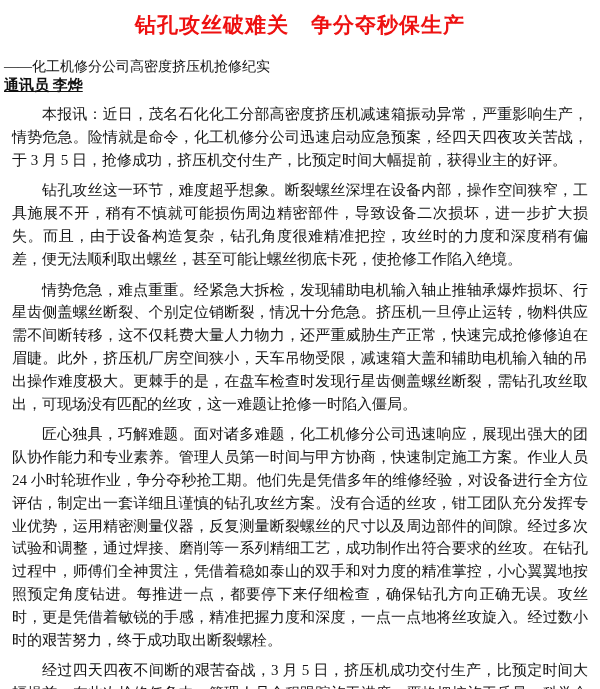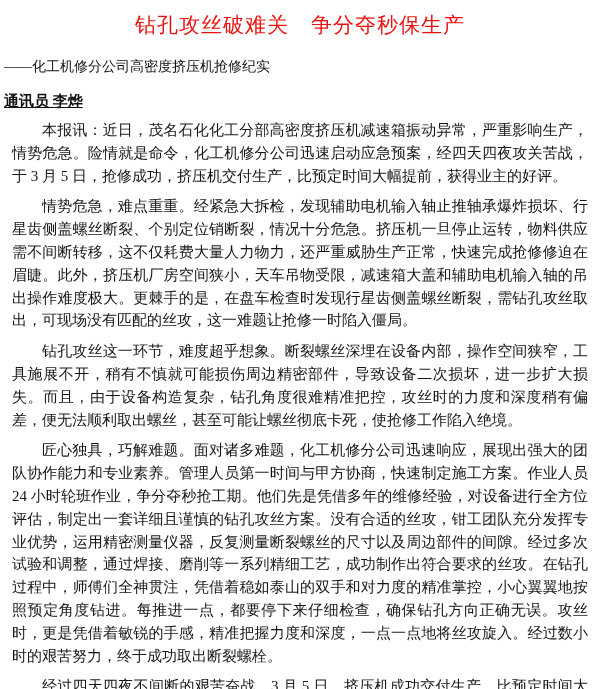--- a/index.html
+++ b/index.html
@@ -17,34 +17,34 @@
   .page {
     width: 100%;
     height: 100%;
     box-sizing: border-box;
     padding: 0 4px;
   }
   .title {
     margin: 12px 0 0 0;
     text-align: center;
     font-family: "Liberation Sans", "DejaVu Sans", sans-serif;
-    font-weight: normal;
+    font-weight: bold;
     font-size: 21px;
     line-height: 26px;
     color: #ee1111;
     letter-spacing: 1px;
   }
   .subtitle {
     margin-top: 20px;
     font-size: 14px;
     line-height: 18px;
     color: #111111;
   }
   .byline {
-    margin-top: 16px;
+    margin-top: 0;
     font-size: 15px;
     line-height: 19px;
     font-weight: bold;
     text-decoration: underline;
     color: #111111;
   }
   .article {
     margin-top: 4px;
   }
   .article p {
@@ -59,18 +59,18 @@
 </style>
 </head>
 <body>
 
 <div class="page">
   <h1 class="title">钻孔攻丝破难关　争分夺秒保生产</h1>
   <div class="subtitle">——化工机修分公司高密度挤压机抢修纪实</div>
   <div class="byline">通讯员 李烨</div>
   <div class="article">
     <p>本报讯：近日，茂名石化化工分部高密度挤压机减速箱振动异常，严重影响生产，情势危急。险情就是命令，化工机修分公司迅速启动应急预案，经四天四夜攻关苦战，于 3 月 5 日，抢修成功，挤压机交付生产，比预定时间大幅提前，获得业主的好评。</p>
+    <p>钻孔攻丝这一环节，难度超乎想象。断裂螺丝深埋在设备内部，操作空间狭窄，工具施展不开，稍有不慎就可能损伤周边精密部件，导致设备二次损坏，进一步扩大损失。而且，由于设备构造复杂，钻孔角度很难精准把控，攻丝时的力度和深度稍有偏差，便无法顺利取出螺丝，甚至可能让螺丝彻底卡死，使抢修工作陷入绝境。</p>
     <p>情势危急，难点重重。经紧急大拆检，发现辅助电机输入轴止推轴承爆炸损坏、行星齿侧盖螺丝断裂、个别定位销断裂，情况十分危急。挤压机一旦停止运转，物料供应需不间断转移，这不仅耗费大量人力物力，还严重威胁生产正常，快速完成抢修修迫在眉睫。此外，挤压机厂房空间狭小，天车吊物受限，减速箱大盖和辅助电机输入轴的吊出操作难度极大。更棘手的是，在盘车检查时发现行星齿侧盖螺丝断裂，需钻孔攻丝取出，可现场没有匹配的丝攻，这一难题让抢修一时陷入僵局。</p>
-    <p>钻孔攻丝这一环节，难度超乎想象。断裂螺丝深埋在设备内部，操作空间狭窄，工具施展不开，稍有不慎就可能损伤周边精密部件，导致设备二次损坏，进一步扩大损失。而且，由于设备构造复杂，钻孔角度很难精准把控，攻丝时的力度和深度稍有偏差，便无法顺利取出螺丝，甚至可能让螺丝彻底卡死，使抢修工作陷入绝境。</p>
     <p>匠心独具，巧解难题。面对诸多难题，化工机修分公司迅速响应，展现出强大的团队协作能力和专业素养。管理人员第一时间与甲方协商，快速制定施工方案。作业人员 24 小时轮班作业，争分夺秒抢工期。他们先是凭借多年的维修经验，对设备进行全方位评估，制定出一套详细且谨慎的钻孔攻丝方案。没有合适的丝攻，钳工团队充分发挥专业优势，运用精密测量仪器，反复测量断裂螺丝的尺寸以及周边部件的间隙。经过多次试验和调整，通过焊接、磨削等一系列精细工艺，成功制作出符合要求的丝攻。在钻孔过程中，师傅们全神贯注，凭借着稳如泰山的双手和对力度的精准掌控，小心翼翼地按照预定角度钻进。每推进一点，都要停下来仔细检查，确保钻孔方向正确无误。攻丝时，更是凭借着敏锐的手感，精准把握力度和深度，一点一点地将丝攻旋入。经过数小时的艰苦努力，终于成功取出断裂螺栓。</p>
     <p>经过四天四夜不间断的艰苦奋战，3 月 5 日，挤压机成功交付生产，比预定时间大幅提前。在此次抢修任务中，管理人员全程跟踪施工进度，严格把控施工质量；科学合理的人员分配为高效施工提供了有力保障；化机人精益求精、不畏艰难的态度则成为攻坚克难的制胜法宝。他们用实际行动诠释了责任与担当，展现出化机团队优质高效的卓越风采。</p>
   </div>
 </div>
 
 </body></html>

